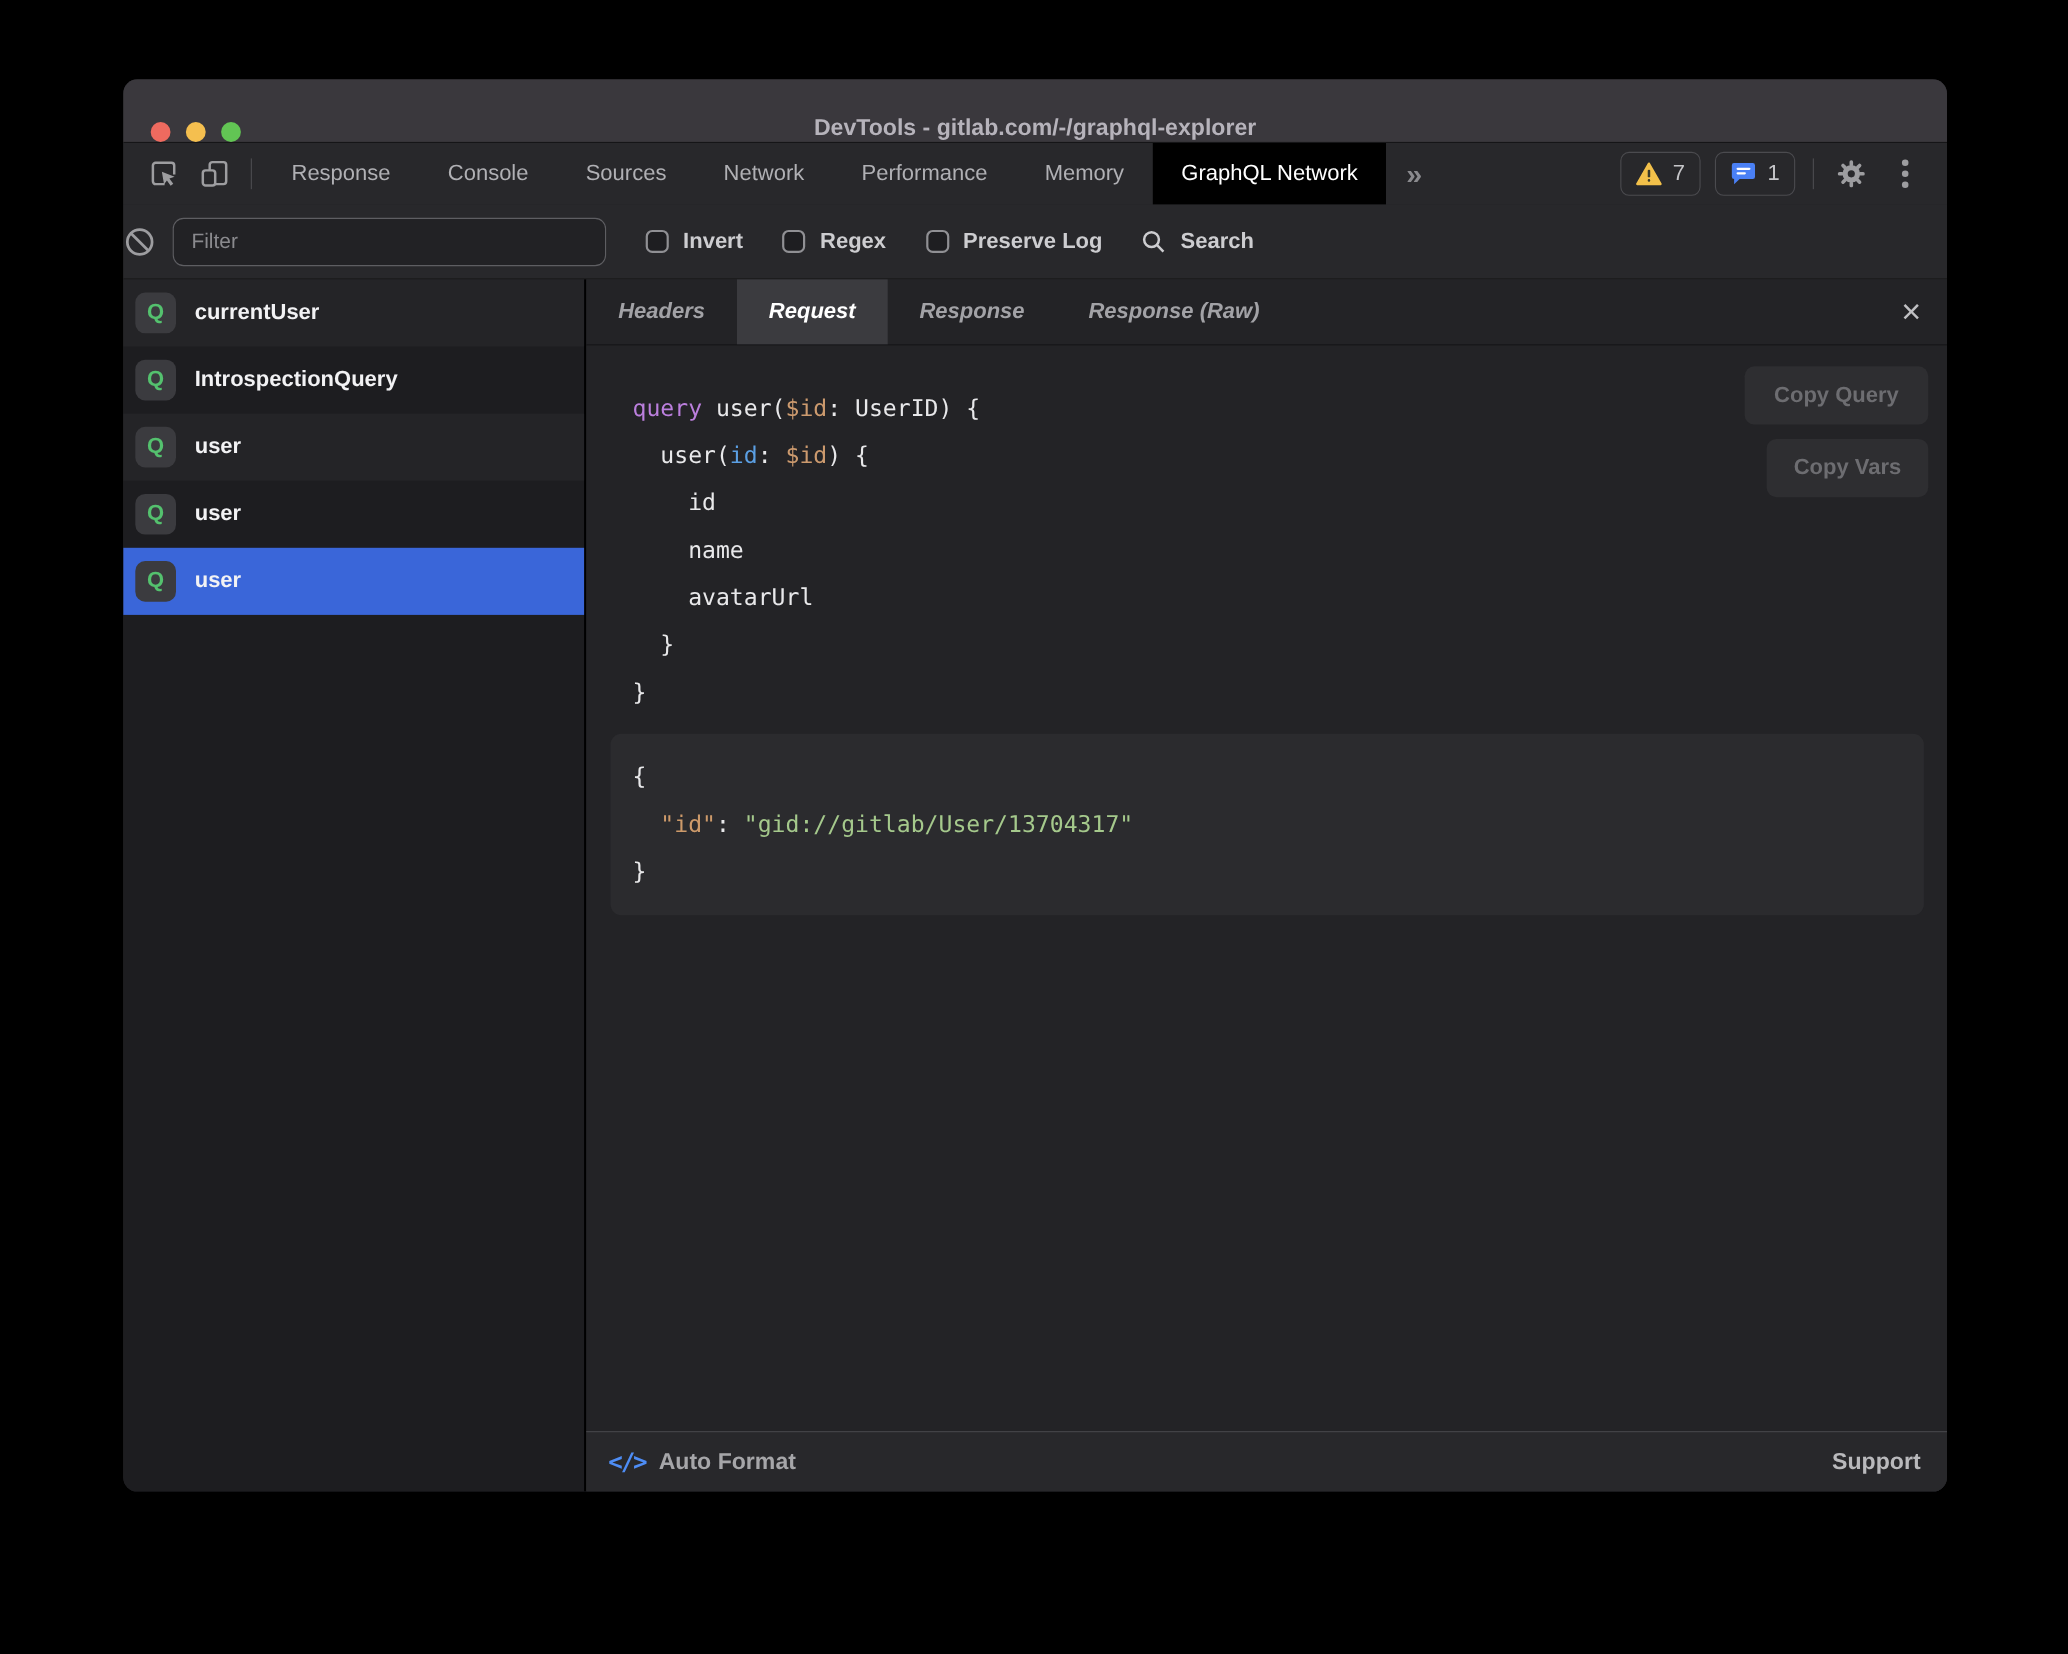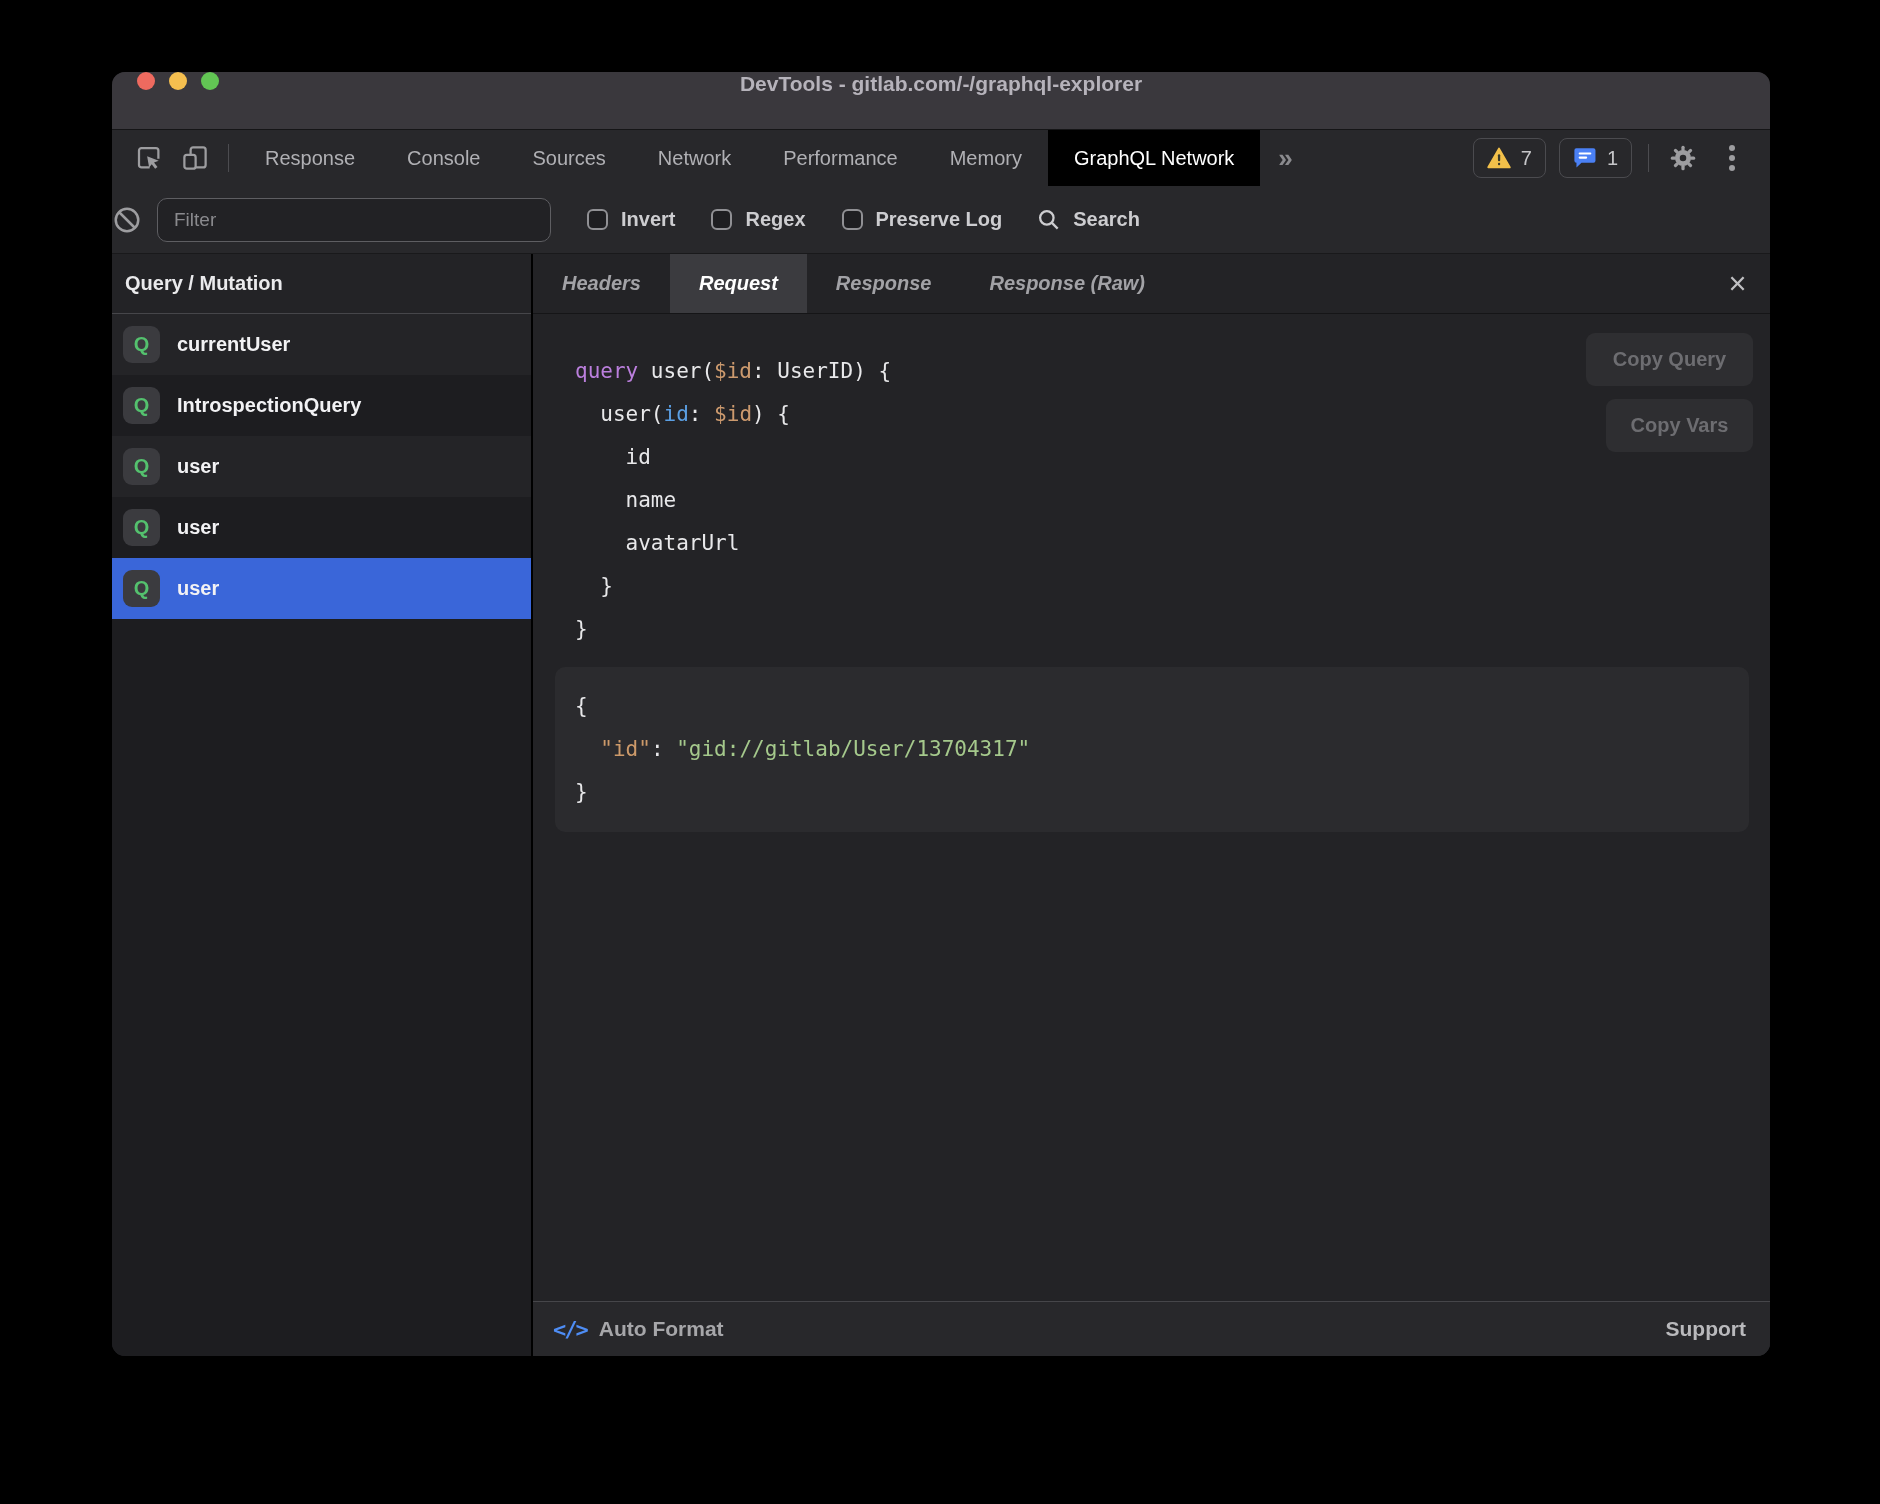--- a/index.html
+++ b/index.html
@@ -9,21 +9,21 @@
     --tok-pl:#e8e8ea; --tok-key:#cd9a6a; --tok-str:#a5c98c;
   }
   *{box-sizing:border-box;}
   html,body{margin:0;padding:0;}
   body{width:1880px;height:1504px;background:#000;font-family:"Liberation Sans",sans-serif;overflow:hidden;}
 
   .window{position:absolute;left:112px;top:72px;width:1658px;height:1284px;border-radius:13px;
     background:#232326;display:flex;flex-direction:column;overflow:hidden;}
 
   
-  .titlebar{flex:0 0 58px;background:#3a383d;position:relative;display:flex;align-items:flex-start;border-bottom:1px solid #151517;}
+  .titlebar{flex:0 0 58px;background:#3a383d;position:relative;display:flex;align-items:flex-end;border-bottom:1px solid #151517;}
   .traffic{display:flex;gap:14px;padding-left:25px;z-index:2;}
   .light{width:18px;height:18px;border-radius:50%;}
   .light.red{background:#ee6a5f;}
   .light.yellow{background:#f5bf4f;}
   .light.green{background:#62c554;}
   .title-text{position:absolute;left:0;right:0;text-align:center;font-weight:bold;font-size:21px;color:#b6b3bb;}
 
   
   .tabbar{flex:0 0 56px;background:#28282b;display:flex;align-items:stretch;padding-left:20px;}
   .tool-icon{align-self:center;display:flex;align-items:center;justify-content:center;width:34px;height:34px;margin-right:12px;}
@@ -205,21 +205,20 @@
           <line x1="14.7" y1="14.7" x2="20" y2="20" stroke="#cdcdd0" stroke-width="2.1"></line>
         </svg>
       </span>
       <span class="check-label">Search</span>
     </div>
   </div>
 
   <div class="content">
 
     <div class="sidebar">
-      <div class="sidebar-header">Query / Mutation</div>
       <div id="query-list" style="display:flex;flex-direction:column;">
           <div class="query-item odd">
             <span class="q-badge">Q</span>
             <span class="query-label">currentUser</span>
           </div>
           <div class="query-item">
             <span class="q-badge">Q</span>
             <span class="query-label">IntrospectionQuery</span>
           </div>
           <div class="query-item odd">

